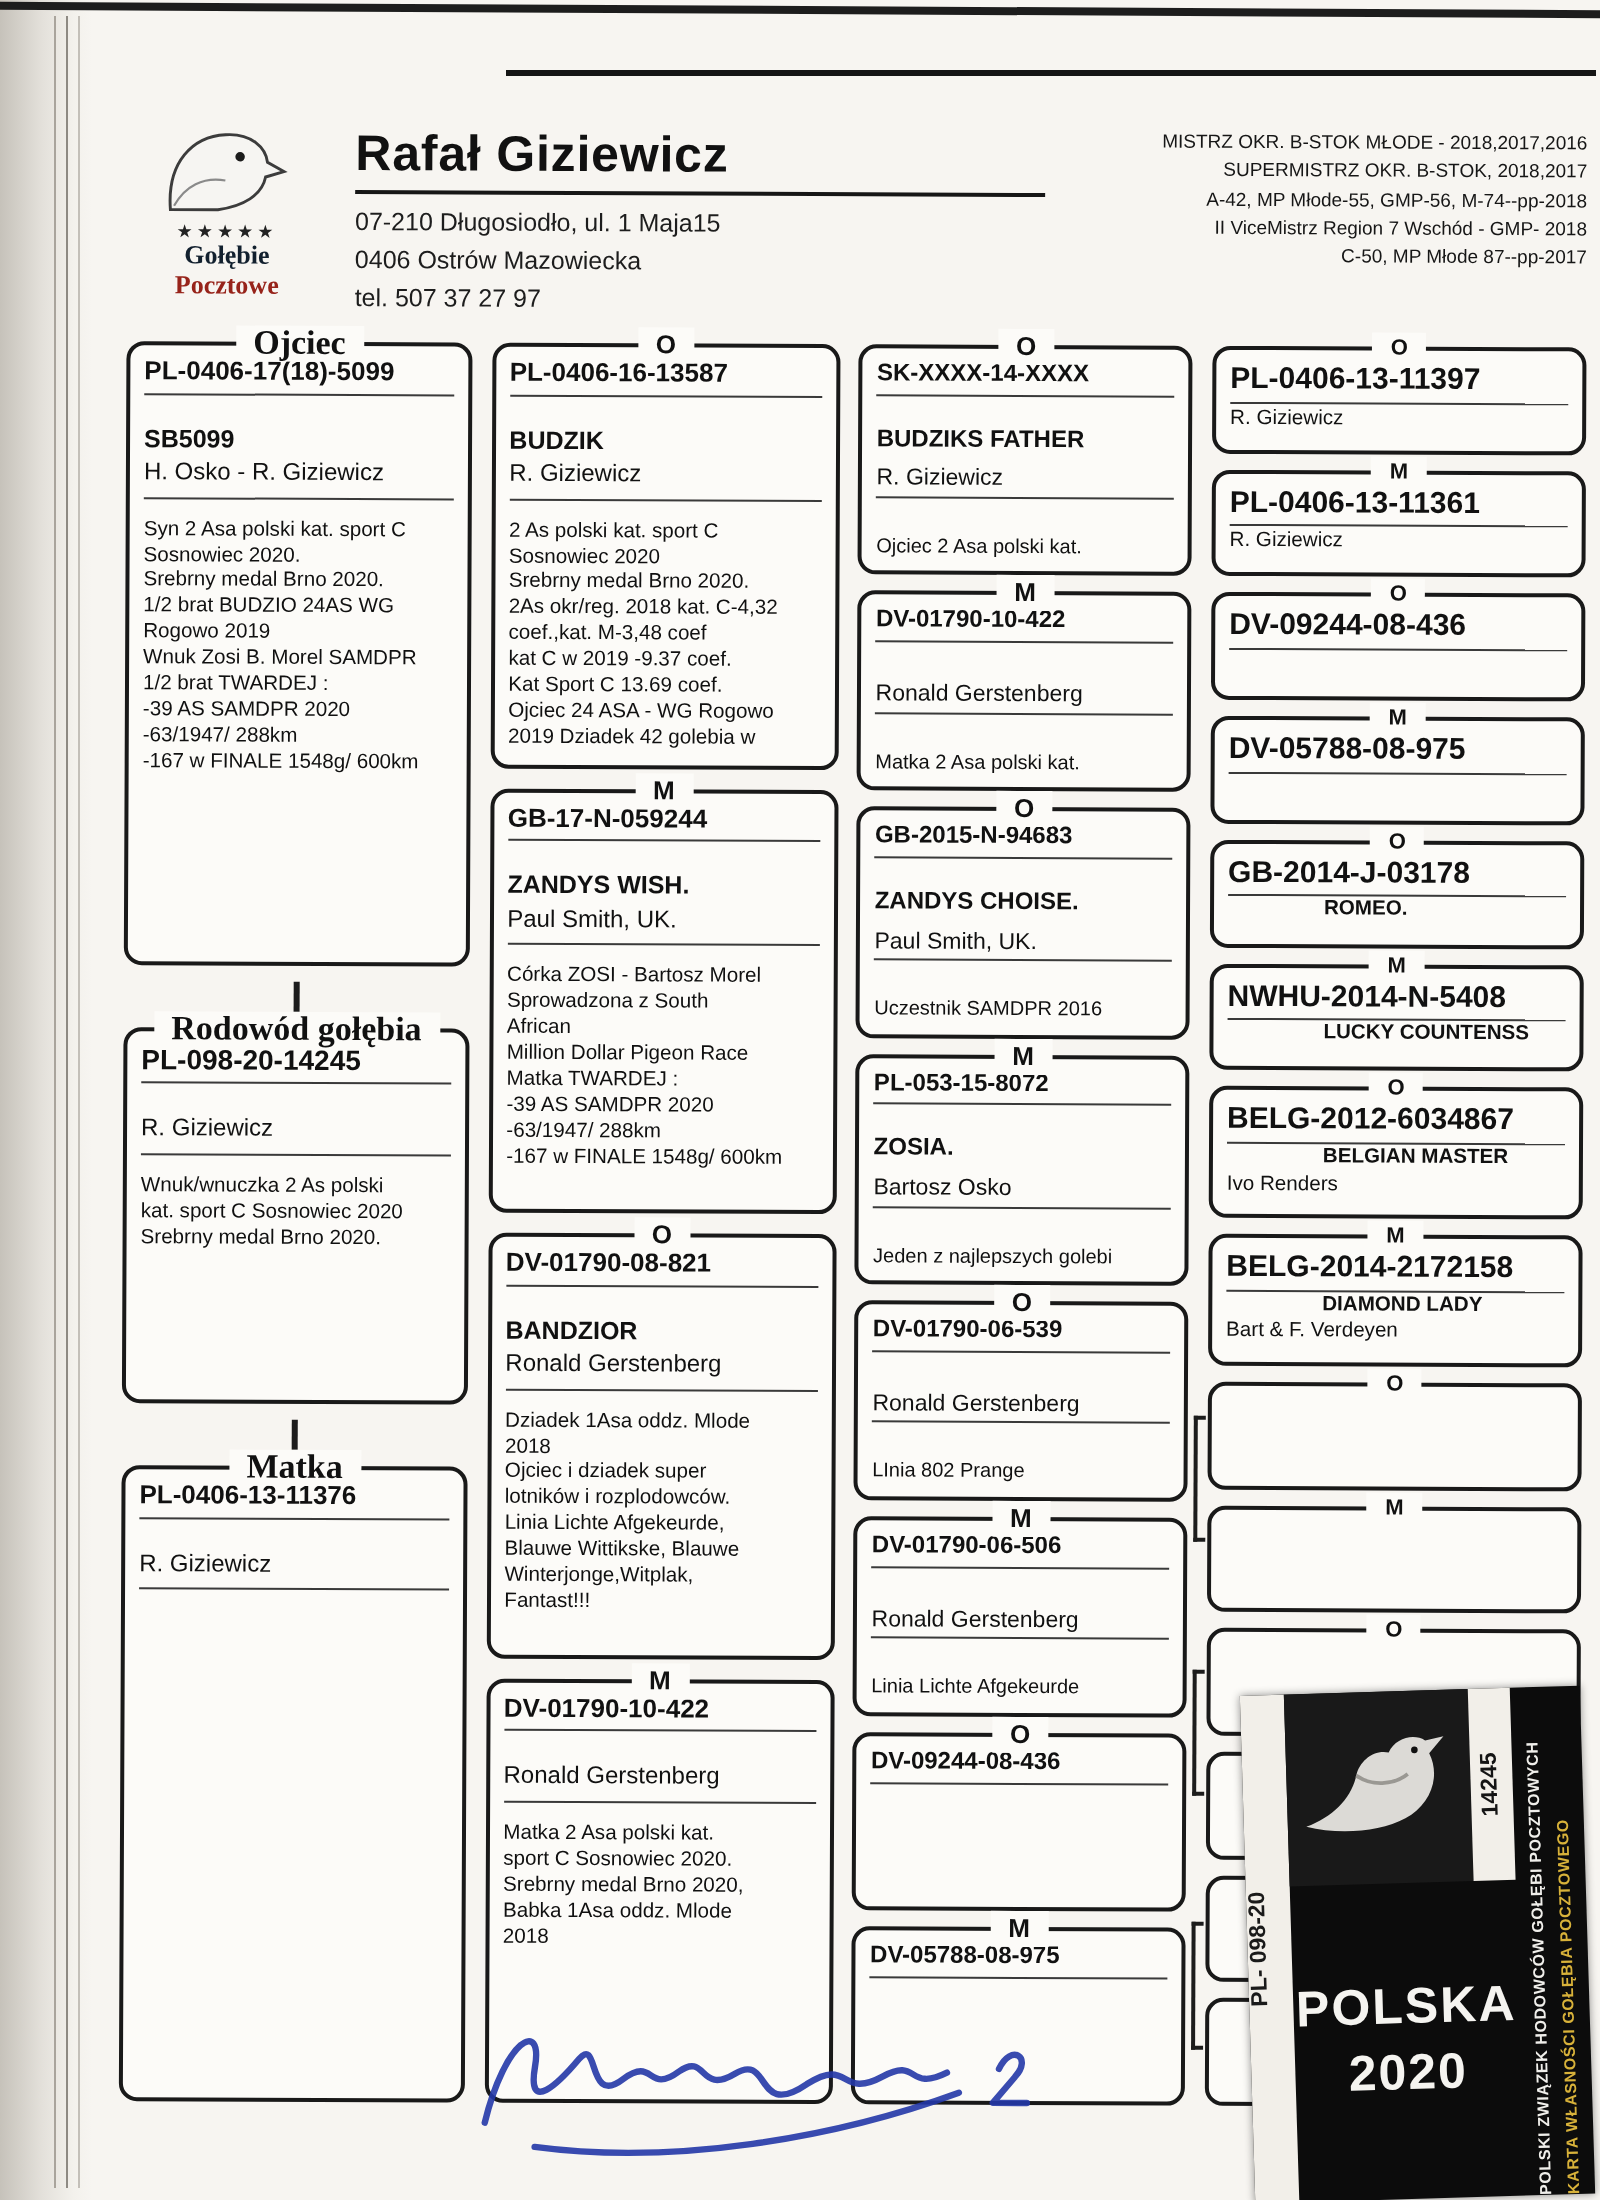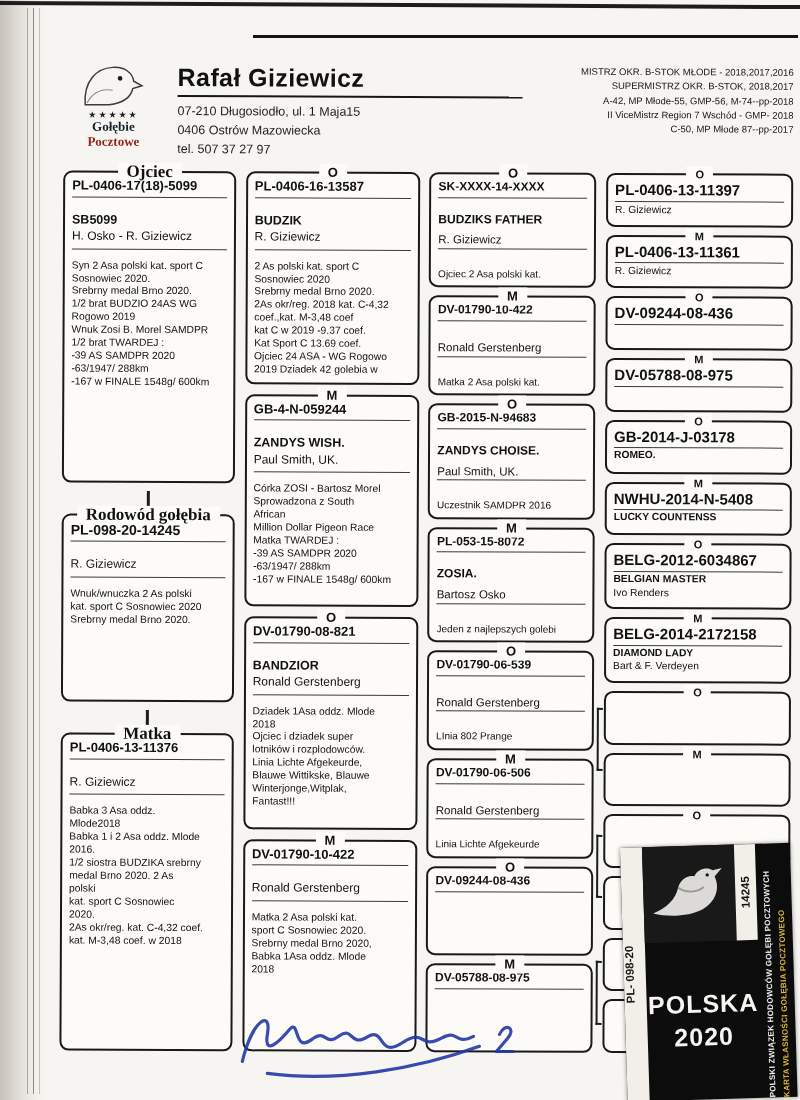--- a/index.html
+++ b/index.html
@@ -49,21 +49,21 @@
   .bname{font-weight:bold;font-size:12.5px;line-height:1.3;}
   .owner{font-size:12px;line-height:1.45;border-bottom:1.5px solid #3a3a3a;padding-bottom:3px;}
   .desc{font-size:10.3px;line-height:1.26;margin-top:10px;white-space:pre-line;color:#101010;}
 
   .box-subject .ring{font-size:14px;}
   .c3 .ring{font-size:12px;}
   .c3 .bname{font-size:12px;}
   .c3 .owner{border-bottom:none;font-size:11.5px;padding-bottom:0;margin-top:4px;}
   .c3 .desc{margin-top:auto;border-top:1.5px solid #3a3a3a;padding-top:19px;font-size:10px;}
   .g4 .ring{font-size:15px;border-bottom:1.2px solid #3a3a3a;padding-bottom:1px;margin-bottom:1px;}
-  .g4 .bname{font-size:10.3px;line-height:1.25;}
+  .g4 .bname{font-size:10.3px;line-height:1.25;margin-left:48px;}
   .g4 .owner{font-size:10.3px;border-bottom:none;line-height:1.3;}
 
   .vline{width:2.5px;height:15px;background:#1c1c1c;margin:0 auto;}
   .bracket{position:absolute;left:-7px;width:6px;border:2px solid #1c1c1c;border-right:none;box-sizing:border-box;}
 
   
   .stamp{position:absolute;right:2px;bottom:2px;width:170px;height:254px;background:#0c0c0c;
     transform:rotate(-2deg);display:flex;z-index:8;box-shadow:0 0 4px rgba(0,0,0,.45);}
   .v-text{writing-mode:vertical-rl;transform:rotate(180deg);display:inline-block;}
   .stamp-strip-left{width:25px;background:#f2efe9;display:flex;align-items:center;justify-content:flex-start;}
@@ -148,31 +148,20 @@
           <div class="owner">R. Giziewicz</div>
           <div class="desc">Wnuk/wnuczka 2 As polski
 kat. sport C Sosnowiec 2020
 Srebrny medal Brno 2020.</div>
         </div>
         <div class="vline"></div>
         <div class="pbox box-mother" style="height:318px;">
           <span class="tab">Matka</span>
           <div class="ring">PL-0406-13-11376</div>
           <div class="owner">R. Giziewicz</div>
-          <div class="desc">Babka 3 Asa oddz.
-Mlode2018
-Babka 1 i 2 Asa oddz. Mlode
-2016.
-1/2 siostra BUDZIKA srebrny
-medal Brno 2020.  2 As
-polski
-kat. sport C Sosnowiec
-2020.
-2As okr/reg. kat. C-4,32 coef.
-kat. M-3,48 coef. w 2018</div>
         </div>
       </div>
 
       <div class="col c2">
         <div class="pbox">
           <span class="tab">O</span>
           <div class="ring">PL-0406-16-13587</div>
           <div class="bname hide-if-empty">BUDZIK</div>
           <div class="owner">R. Giziewicz</div>
           <div class="desc">2 As polski kat. sport C
@@ -180,21 +169,21 @@
 Srebrny medal Brno 2020.
 2As okr/reg. 2018 kat. C-4,32
 coef.,kat. M-3,48 coef
 kat C w 2019 -9.37 coef.
 Kat Sport C 13.69 coef.
 Ojciec 24 ASA - WG Rogowo
 2019 Dziadek 42 golebia w</div>
         </div>
         <div class="pbox">
           <span class="tab">M</span>
-          <div class="ring">GB-4-N-059244</div>
+          <div class="ring">GB-17-N-059244</div>
           <div class="bname hide-if-empty">ZANDYS WISH.</div>
           <div class="owner">Paul Smith, UK.</div>
           <div class="desc">Córka ZOSI - Bartosz Morel
 Sprowadzona z South
 African
 Million Dollar Pigeon Race
 Matka TWARDEJ :
 -39 AS SAMDPR 2020
 -63/1947/ 288km
 -167 w FINALE 1548g/ 600km</div>

